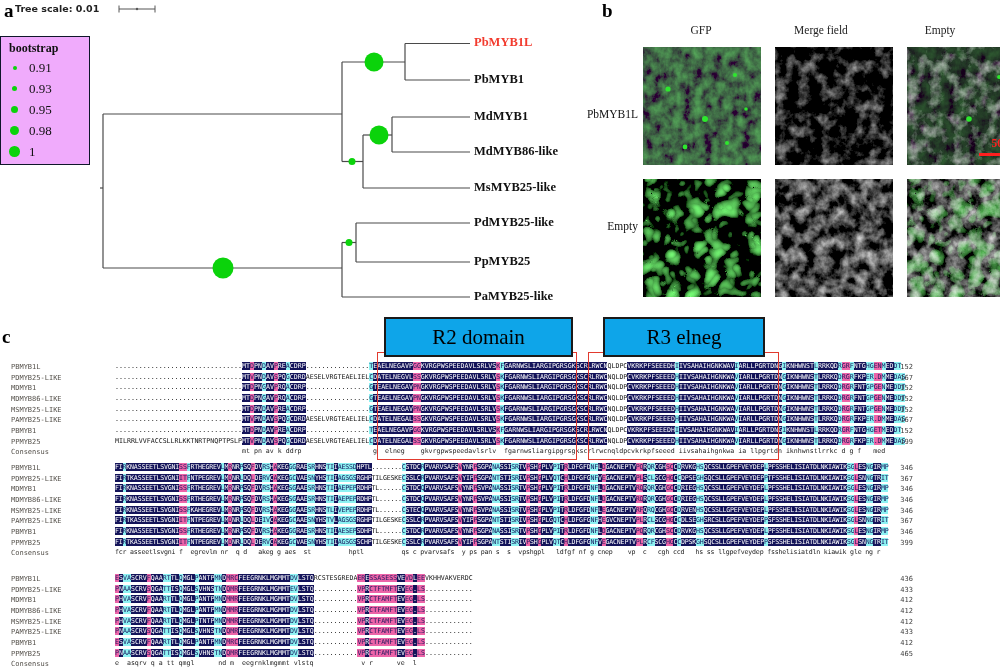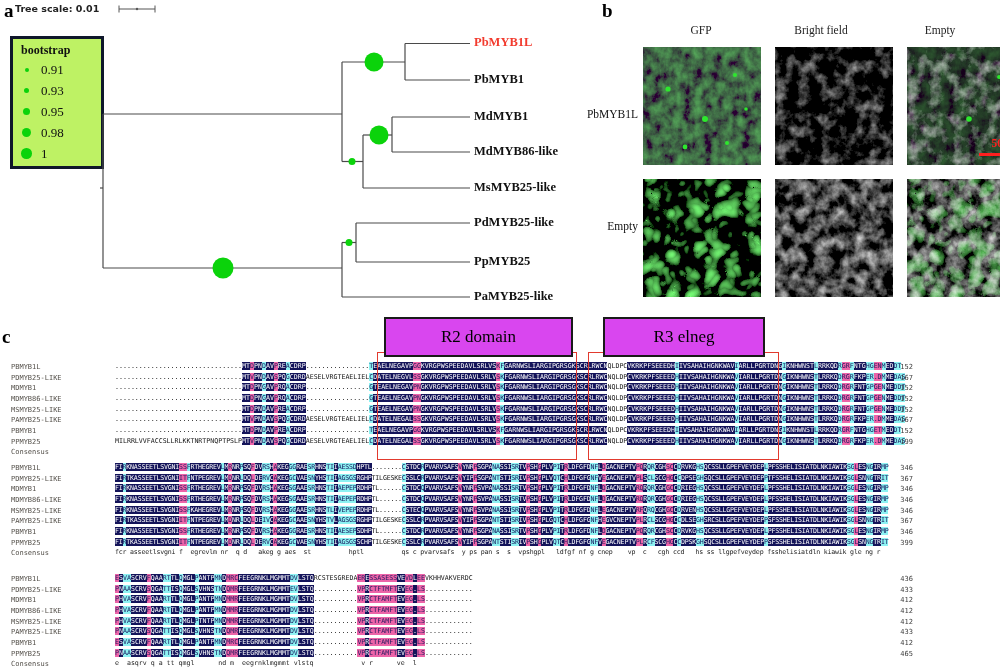--- a/index.html
+++ b/index.html
@@ -2,41 +2,41 @@
 <html><head>
 <meta charset="utf-8">
 <style>
   html,body{margin:0;padding:0;background:#ffffff;}
   .fig{position:relative;width:1000px;height:669px;background:#fff;overflow:hidden;
        font-family:"Liberation Serif", serif;color:#111;}
   .panel-letter{position:absolute;font-family:"Liberation Serif",serif;font-weight:bold;font-size:19px;color:#000;}
   
   .treescale{position:absolute;left:15px;top:3px;font-family:"DejaVu Sans",sans-serif;
              font-weight:bold;font-size:9.5px;color:#222;display:flex;align-items:center;gap:18px;}
-  .legend{position:absolute;left:10px;top:36px;width:88px;height:127px;border:3px solid #0f172a;background:#bef264;}
+  .legend{position:absolute;left:0;top:36px;width:88px;height:127px;border:1px solid #0f172a;background:#f0abfc;}
   .legend-title{font-family:"Liberation Serif",serif;font-weight:bold;font-size:12px;padding:4px 0 1px 8px;}
   .legend-row{display:flex;align-items:center;height:21px;padding-left:8px;}
   .legend-dot{display:inline-block;border-radius:50%;margin-right:9px;flex:0 0 auto;}
   .legend-lab{font-family:"Liberation Serif",serif;font-size:13px;color:#111;}
   .leaf-label{position:absolute;font-family:"Liberation Serif",serif;font-weight:bold;font-size:12.5px;white-space:nowrap;}
   
   .bhead{position:absolute;font-family:"Liberation Serif",serif;font-size:11.5px;color:#222;transform:translateX(-50%);}
   .brow-label{position:absolute;width:80px;text-align:right;font-family:"Liberation Serif",serif;
               font-size:11.5px;color:#111;}
   .bgrid{position:absolute;left:643px;top:47px;width:356px;height:238px;display:grid;
          grid-template-columns:118px 118px 118px;grid-template-rows:118px 118px;gap:14px;background:#fff;}
   .bcell{position:relative;background:#000;overflow:hidden;}
   .bcell svg{display:block;width:100%;height:100%;}
   .scalebar-text{position:absolute;right:6px;bottom:16px;color:#ff1f1f;font-weight:bold;
                  font-family:"Liberation Serif",serif;font-size:11.5px;}
   .scalebar-line{position:absolute;right:10px;bottom:9px;width:36px;height:3px;background:#ff1f1f;}
   
-  .domain-box{position:absolute;top:317px;height:36px;border:2px solid #1a1a1a;background:#d946ef;
+  .domain-box{position:absolute;top:317px;height:36px;border:2px solid #1a1a1a;background:#0ea5e9;
               display:flex;align-items:center;justify-content:center;
-              font-family:"Liberation Serif",serif;font-size:17px;color:#000;z-index:3;}
+              font-family:"Liberation Serif",serif;font-size:21px;color:#000;z-index:3;}
   .red-box{position:absolute;top:352px;height:106px;border:1.6px solid #e23a2e;z-index:2;pointer-events:none;}
   .ablock{position:absolute;left:11px;width:985px;}
   .arow{position:relative;height:10.67px;line-height:10.5px;white-space:pre;}
   .aname{position:absolute;left:0;top:1px;font-family:"DejaVu Sans Mono",monospace;font-size:7px;color:#54504a;}
   .aseq{position:absolute;left:62px;top:0;font-family:"DejaVu Sans Mono",monospace;font-size:6.6px;color:#141414;margin-left:42px;}
   .aseq.tight{letter-spacing:-0.2px;}
   .anum{position:absolute;left:852px;top:1px;width:50px;text-align:right;
         font-family:"DejaVu Sans Mono",monospace;font-size:7px;color:#3d3d3d;}
   .c-n{background:#14145a;color:#ffffff;}
   .c-c{background:#8df2f2;color:#14145a;}
@@ -126,21 +126,21 @@
       <div class="leaf-label" style="left: 474px; top: 144px; color: rgb(17, 17, 17);">MdMYB86-like</div>
       <div class="leaf-label" style="left: 474px; top: 180px; color: rgb(17, 17, 17);">MsMYB25-like</div>
       <div class="leaf-label" style="left: 474px; top: 215px; color: rgb(17, 17, 17);">PdMYB25-like</div>
       <div class="leaf-label" style="left: 474px; top: 254px; color: rgb(17, 17, 17);">PpMYB25</div>
       <div class="leaf-label" style="left: 474px; top: 289px; color: rgb(17, 17, 17);">PaMYB25-like</div>
     </div>
 
   <span class="panel-letter" style="left:602px;top:0px;">b</span>
 
   <span class="bhead" style="left:701px;top:24px;">GFP</span>
-  <span class="bhead" style="left:821px;top:24px;">Bright field</span>
+  <span class="bhead" style="left:821px;top:24px;">Merge field</span>
   <span class="bhead" style="left:940px;top:24px;">Empty</span>
 
   <span class="brow-label" style="left:558px;top:108px;">PbMYB1L</span>
   <span class="brow-label" style="left:558px;top:220px;">Empty</span>
 
   <svg width="0" height="0" style="position:absolute" aria-hidden="true">
     <defs>
       <filter id="f-gfp-dim" x="0" y="0" width="100%" height="100%">
         <feTurbulence type="fractalNoise" baseFrequency="0.10 0.085" numOctaves="4" seed="7"></feTurbulence>
         <feColorMatrix type="matrix" values="0 0.10 0 0 0  0 0.60 0 0 -0.16  0 0.10 0 0 0.01  0 0 0 0 1"></feColorMatrix>
@@ -232,21 +232,21 @@
 
   <div class="ablock" id="ablock-0" style="top:361px;">
       <div class="arow"><span class="aname">PBMYB1L</span><span class="aseq"><span>................................</span><span class="c-n">MT</span><span class="c-p">D</span><span class="c-n">PN</span><span class="c-c">D</span><span class="c-n">AV</span><span class="c-p">P</span><span class="c-n">RE</span><span class="c-c">A</span><span class="c-n">CDRP</span><span>................</span><span class="c-c">T</span><span class="c-n">EAELNEGAVP</span><span class="c-p">GG</span><span class="c-n">KVRGPWSPEEDAVLSRLVS</span><span class="c-p">K</span><span class="c-c">F</span><span class="c-n">GARNWSLIARGIPGRSGKSCRLRWCN</span><span>QLDPC</span><span class="c-n">VKRKPFSEEEDH</span><span class="c-c">I</span><span class="c-n">IVSAHAIHGNKWAV</span><span class="c-c">I</span><span class="c-n">ARLLPGRTDNG</span><span class="c-c">I</span><span class="c-n">KNHWNST</span><span class="c-c">L</span><span class="c-n">RRKQD</span><span class="c-c">R</span><span class="c-p">GR</span><span class="c-c">F</span><span class="c-n">NTG</span><span class="c-c">HG</span><span class="c-p">EN</span><span class="c-c">M</span><span class="c-n">ED</span><span class="c-c">DT</span></span><span class="anum">152</span></div>
       <div class="arow"><span class="aname">PDMYB25-LIKE</span><span class="aseq"><span>................................</span><span class="c-n">MT</span><span class="c-p">V</span><span class="c-n">PN</span><span class="c-c">D</span><span class="c-n">AV</span><span class="c-p">S</span><span class="c-n">PQ</span><span class="c-c">G</span><span class="c-n">CDRD</span><span>AESELVRGTEAELIEL</span><span class="c-c">C</span><span class="c-n">DATELNEGVL</span><span class="c-p">SS</span><span class="c-n">GKVRGPWSPEEDAVLSRLV</span><span class="c-p">S</span><span class="c-c">K</span><span class="c-n">FGARNWSLIARGIPGRSGKSCRLRWC</span><span>NQLDP</span><span class="c-n">CVKRKPFSEEED</span><span class="c-c">H</span><span class="c-n">IIVSAHAIHGNKWA</span><span class="c-c">V</span><span class="c-n">IARLLPGRTDN</span><span class="c-c">G</span><span class="c-n">IKNHWNS</span><span class="c-c">T</span><span class="c-n">LRRKQ</span><span class="c-c">D</span><span class="c-p">RG</span><span class="c-c">R</span><span class="c-n">FKP</span><span class="c-c">ER</span><span class="c-p">.D</span><span class="c-c">M</span><span class="c-n">ME</span><span class="c-c">DAS</span></span><span class="anum">167</span></div>
       <div class="arow"><span class="aname">MDMYB1</span><span class="aseq"><span>................................</span><span class="c-n">MT</span><span class="c-p">D</span><span class="c-n">PN</span><span class="c-c">G</span><span class="c-n">AV</span><span class="c-p">P</span><span class="c-n">RQ</span><span class="c-c">A</span><span class="c-n">CDRP</span><span>................</span><span class="c-c">G</span><span class="c-n">TEAELNEGAV</span><span class="c-p">PN</span><span class="c-n">GKVRGPWSPEEDAVLSRLV</span><span class="c-p">S</span><span class="c-c">K</span><span class="c-n">FGARNWSLIARGIPGRSGKSCRLRWC</span><span>NQLDP</span><span class="c-n">CVKRKPFSEEED</span><span class="c-c">H</span><span class="c-n">IIVSAHAIHGNKWA</span><span class="c-c">V</span><span class="c-n">IARLLPGRTDN</span><span class="c-c">G</span><span class="c-n">IKNHWNS</span><span class="c-c">T</span><span class="c-n">LRRKQ</span><span class="c-c">D</span><span class="c-p">RG</span><span class="c-c">R</span><span class="c-n">FNT</span><span class="c-c">GP</span><span class="c-p">GE</span><span class="c-c">N</span><span class="c-n">ME</span><span class="c-c">DDT</span></span><span class="anum">152</span></div>
       <div class="arow"><span class="aname">MDMYB86-LIKE</span><span class="aseq"><span>................................</span><span class="c-n">MT</span><span class="c-p">D</span><span class="c-n">PN</span><span class="c-c">G</span><span class="c-n">AV</span><span class="c-p">P</span><span class="c-n">RQ</span><span class="c-c">A</span><span class="c-n">CDRP</span><span>................</span><span class="c-c">G</span><span class="c-n">TEAELNEGAV</span><span class="c-p">PN</span><span class="c-n">GKVRGPWSPEEDAVLSRLV</span><span class="c-p">S</span><span class="c-c">K</span><span class="c-n">FGARNWSLIARGIPGRSGKSCRLRWC</span><span>NQLDP</span><span class="c-n">CVKRKPFSEEED</span><span class="c-c">H</span><span class="c-n">IIVSAHAIHGNKWA</span><span class="c-c">V</span><span class="c-n">IARLLPGRTDN</span><span class="c-c">G</span><span class="c-n">IKNHWNS</span><span class="c-c">T</span><span class="c-n">LRRKQ</span><span class="c-c">D</span><span class="c-p">RG</span><span class="c-c">R</span><span class="c-n">FNT</span><span class="c-c">GP</span><span class="c-p">GE</span><span class="c-c">N</span><span class="c-n">ME</span><span class="c-c">DDT</span></span><span class="anum">152</span></div>
       <div class="arow"><span class="aname">MSMYB25-LIKE</span><span class="aseq"><span>................................</span><span class="c-n">MT</span><span class="c-p">D</span><span class="c-n">PN</span><span class="c-c">D</span><span class="c-n">AV</span><span class="c-p">P</span><span class="c-n">RE</span><span class="c-c">A</span><span class="c-n">CDRP</span><span>................</span><span class="c-c">G</span><span class="c-n">TEAELNEGAV</span><span class="c-p">PN</span><span class="c-n">GKVRGPWSPEEDAVLSRLV</span><span class="c-p">S</span><span class="c-c">K</span><span class="c-n">FGARNWSLIARGIPGRSGKSCRLRWC</span><span>NQLDP</span><span class="c-n">CVKRKPFSEEED</span><span class="c-c">H</span><span class="c-n">IIVSAHAIHGNKWA</span><span class="c-c">V</span><span class="c-n">IARLLPGRTDN</span><span class="c-c">G</span><span class="c-n">IKNHWNS</span><span class="c-c">T</span><span class="c-n">LRRKQ</span><span class="c-c">D</span><span class="c-p">RG</span><span class="c-c">R</span><span class="c-n">FNT</span><span class="c-c">GP</span><span class="c-p">GE</span><span class="c-c">N</span><span class="c-n">ME</span><span class="c-c">DDT</span></span><span class="anum">152</span></div>
       <div class="arow"><span class="aname">PAMYB25-LIKE</span><span class="aseq"><span>................................</span><span class="c-n">MT</span><span class="c-p">V</span><span class="c-n">PN</span><span class="c-c">D</span><span class="c-n">AV</span><span class="c-p">S</span><span class="c-n">PQ</span><span class="c-c">G</span><span class="c-n">CDRD</span><span>AESELVRGTEAELIEL</span><span class="c-c">C</span><span class="c-n">DATELNEGAL</span><span class="c-p">SS</span><span class="c-n">GKVRGPWSPEEDAVLSRLV</span><span class="c-p">S</span><span class="c-c">K</span><span class="c-n">FGARNWSLIARGIPGRSGKSCRLRWC</span><span>NQLDP</span><span class="c-n">CVKRKPFSEEED</span><span class="c-c">H</span><span class="c-n">IIVSAHAIHGNKWA</span><span class="c-c">V</span><span class="c-n">IARLLPGRTDN</span><span class="c-c">G</span><span class="c-n">IKNHWNS</span><span class="c-c">T</span><span class="c-n">LRRKQ</span><span class="c-c">D</span><span class="c-p">RG</span><span class="c-c">R</span><span class="c-n">FKP</span><span class="c-c">ER</span><span class="c-p">.D</span><span class="c-c">M</span><span class="c-n">ME</span><span class="c-c">DAS</span></span><span class="anum">167</span></div>
       <div class="arow"><span class="aname">PBMYB1</span><span class="aseq"><span>................................</span><span class="c-n">MT</span><span class="c-p">D</span><span class="c-n">PN</span><span class="c-c">D</span><span class="c-n">AV</span><span class="c-p">P</span><span class="c-n">RE</span><span class="c-c">A</span><span class="c-n">CDRP</span><span>................</span><span class="c-c">T</span><span class="c-n">EAELNEGAVP</span><span class="c-p">GG</span><span class="c-n">KVRGPWSPEEDAVLSRLVS</span><span class="c-p">K</span><span class="c-c">F</span><span class="c-n">GARNWSLIARGIPGRSGKSCRLRWCN</span><span>QLDPC</span><span class="c-n">VKRKPFSEEEDH</span><span class="c-c">I</span><span class="c-n">IVSAHAIHGNKWAV</span><span class="c-c">I</span><span class="c-n">ARLLPGRTDNG</span><span class="c-c">I</span><span class="c-n">KNHWNST</span><span class="c-c">L</span><span class="c-n">RRKQD</span><span class="c-c">R</span><span class="c-p">GR</span><span class="c-c">F</span><span class="c-n">NTG</span><span class="c-c">HG</span><span class="c-p">ET</span><span class="c-c">M</span><span class="c-n">ED</span><span class="c-c">DT</span></span><span class="anum">152</span></div>
       <div class="arow"><span class="aname">PPMYB25</span><span class="aseq"><span>MILRRLVVFACCSLLRLKKTNRTPNQPTPSLP</span><span class="c-n">MT</span><span class="c-p">V</span><span class="c-n">PN</span><span class="c-c">D</span><span class="c-n">AV</span><span class="c-p">S</span><span class="c-n">PQ</span><span class="c-c">G</span><span class="c-n">CDRD</span><span>AESELVRGTEAELIEL</span><span class="c-c">C</span><span class="c-n">DATELNEGAL</span><span class="c-p">SS</span><span class="c-n">GKVRGPWSPEEDAVLSRLV</span><span class="c-p">S</span><span class="c-c">K</span><span class="c-n">FGARNWSLIARGIPGRSGKSCRLRWC</span><span>NQLDP</span><span class="c-n">CVKRKPFSEEED</span><span class="c-c">H</span><span class="c-n">IIVSAHAIHGNKWA</span><span class="c-c">V</span><span class="c-n">IARLLPGRTDN</span><span class="c-c">G</span><span class="c-n">IKNHWNS</span><span class="c-c">T</span><span class="c-n">LRRKQ</span><span class="c-c">D</span><span class="c-p">RG</span><span class="c-c">R</span><span class="c-n">FKP</span><span class="c-c">ER</span><span class="c-p">.D</span><span class="c-c">M</span><span class="c-n">ME</span><span class="c-c">DAS</span></span><span class="anum">199</span></div>
-      <div class="arow"><span class="aname">Consensus</span></div>
+      <div class="arow"><span class="aname">Consensus</span><span class="aseq cons">                                mt pn av k ddrp                  g  elneg    gkvrgpwspeedavlsrlv  fgarnwsliargipgrsgkscrlrwcnqldpcvkrkpfseeed iivsahaihgnkwa ia llpgrtdn iknhwnstlrrkc d g f   med     </span></div>
     </div>
   <div class="ablock" id="ablock-1" style="top:462px;">
       <div class="arow"><span class="aname">PBMYB1L</span><span class="aseq tight"><span class="c-n">FI</span><span class="c-c">R</span><span class="c-n">KNASSEETLSVGNI</span><span class="c-p">SS</span><span class="c-c">F</span><span class="c-n">RTHEGREV</span><span class="c-c">L</span><span class="c-n">M</span><span class="c-p">R</span><span class="c-n">NR</span><span class="c-c">P</span><span class="c-n">SQ</span><span class="c-p">F</span><span class="c-n">DV</span><span class="c-c">RS</span><span class="c-n">H</span><span class="c-p">A</span><span class="c-n">KEG</span><span class="c-c">GG</span><span class="c-n">RAE</span><span class="c-c">SR</span><span class="c-n">HNS</span><span class="c-c">TI</span><span class="c-n">I</span><span class="c-c">AESSD</span><span class="c-n">HPTL</span><span>........</span><span class="c-c">C</span><span class="c-n">STDC</span><span class="c-c">R</span><span class="c-n">PVARVSAFS</span><span class="c-p">V</span><span class="c-n">YNR</span><span class="c-p">P</span><span class="c-n">SGPA</span><span class="c-c">NA</span><span class="c-n">SSI</span><span class="c-c">SR</span><span class="c-n">TV</span><span class="c-p">P</span><span class="c-n">SH</span><span class="c-p">G</span><span class="c-n">PLV</span><span class="c-c">PI</span><span class="c-n">T</span><span class="c-p">R</span><span class="c-n">LDFGFD</span><span class="c-c">NF</span><span class="c-n">L</span><span class="c-p">D</span><span class="c-n">GACNEPTV</span><span class="c-p">PQ</span><span class="c-n">R</span><span class="c-c">QR</span><span class="c-n">CGH</span><span class="c-p">SC</span><span class="c-n">C</span><span class="c-c">D</span><span class="c-n">RVKG</span><span class="c-c">HS</span><span class="c-n">QCSSLLGPEFVEYDEP</span><span class="c-c">L</span><span class="c-n">PFSSHELISIATDLNKIAWIK</span><span class="c-c">SG</span><span class="c-p">L</span><span class="c-n">ES</span><span class="c-c">NG</span><span class="c-n">IR</span><span class="c-c">MP</span></span><span class="anum">346</span></div>
       <div class="arow"><span class="aname">PDMYB25-LIKE</span><span class="aseq tight"><span class="c-n">FI</span><span class="c-c">R</span><span class="c-n">TKASSEETLSVGNI</span><span class="c-p">IT</span><span class="c-c">F</span><span class="c-n">NTPEGREV</span><span class="c-c">L</span><span class="c-n">M</span><span class="c-p">D</span><span class="c-n">NR</span><span class="c-c">L</span><span class="c-n">DQ</span><span class="c-p">L</span><span class="c-n">DE</span><span class="c-c">RV</span><span class="c-n">C</span><span class="c-p">A</span><span class="c-n">KEG</span><span class="c-c">GC</span><span class="c-n">VAE</span><span class="c-c">SN</span><span class="c-n">YHS</span><span class="c-c">TI</span><span class="c-n">I</span><span class="c-c">AGSGS</span><span class="c-n">RGHP</span><span>TILGESKE</span><span class="c-c">C</span><span class="c-n">SSLC</span><span class="c-c">R</span><span class="c-n">PVARVSAFS</span><span class="c-p">V</span><span class="c-n">YIP</span><span class="c-p">P</span><span class="c-n">SGPA</span><span class="c-c">NT</span><span class="c-n">STI</span><span class="c-c">SR</span><span class="c-n">IV</span><span class="c-p">P</span><span class="c-n">SH</span><span class="c-p">G</span><span class="c-n">PLV</span><span class="c-c">QT</span><span class="c-n">C</span><span class="c-p">H</span><span class="c-n">LDFGFG</span><span class="c-c">NF</span><span class="c-n">V</span><span class="c-p">E</span><span class="c-n">GACNEPTV</span><span class="c-p">PL</span><span class="c-n">S</span><span class="c-c">CL</span><span class="c-n">SCG</span><span class="c-p">HG</span><span class="c-n">C</span><span class="c-c">C</span><span class="c-n">DPSE</span><span class="c-c">GH</span><span class="c-n">SQCSLLGPEFVEYDEP</span><span class="c-c">P</span><span class="c-n">TFSSHELISIATDLNKIAWIK</span><span class="c-c">SG</span><span class="c-p">L</span><span class="c-n">SN</span><span class="c-c">NG</span><span class="c-n">TR</span><span class="c-c">IT</span></span><span class="anum">367</span></div>
       <div class="arow"><span class="aname">MDMYB1</span><span class="aseq tight"><span class="c-n">FI</span><span class="c-c">R</span><span class="c-n">KNASSEETLSVGNI</span><span class="c-p">SS</span><span class="c-c">F</span><span class="c-n">RTHEGREV</span><span class="c-c">L</span><span class="c-n">M</span><span class="c-p">R</span><span class="c-n">NR</span><span class="c-c">P</span><span class="c-n">SQ</span><span class="c-p">F</span><span class="c-n">DV</span><span class="c-c">RS</span><span class="c-n">H</span><span class="c-p">A</span><span class="c-n">KEG</span><span class="c-c">SG</span><span class="c-n">AAE</span><span class="c-c">SR</span><span class="c-n">HNS</span><span class="c-c">TI</span><span class="c-n">I</span><span class="c-c">AEPEP</span><span class="c-n">RDHP</span><span>TL......</span><span class="c-c">C</span><span class="c-n">STDC</span><span class="c-c">Q</span><span class="c-n">PVARVSAFS</span><span class="c-p">V</span><span class="c-n">YNR</span><span class="c-p">P</span><span class="c-n">SVPA</span><span class="c-c">NA</span><span class="c-n">SSI</span><span class="c-c">SR</span><span class="c-n">TV</span><span class="c-p">P</span><span class="c-n">SH</span><span class="c-p">G</span><span class="c-n">PLV</span><span class="c-c">PI</span><span class="c-n">T</span><span class="c-p">R</span><span class="c-n">LDFGFD</span><span class="c-c">NF</span><span class="c-n">L</span><span class="c-p">D</span><span class="c-n">GACNEPTV</span><span class="c-p">RQ</span><span class="c-n">R</span><span class="c-c">QR</span><span class="c-n">CGH</span><span class="c-p">GC</span><span class="c-n">C</span><span class="c-c">D</span><span class="c-n">RIEG</span><span class="c-c">HS</span><span class="c-n">QCSSLLGPEFVEYDEP</span><span class="c-c">L</span><span class="c-n">PFSSHELISIATDLNKIAWIK</span><span class="c-c">SG</span><span class="c-p">L</span><span class="c-n">ES</span><span class="c-c">NG</span><span class="c-n">IR</span><span class="c-c">MP</span></span><span class="anum">346</span></div>
       <div class="arow"><span class="aname">MDMYB86-LIKE</span><span class="aseq tight"><span class="c-n">FI</span><span class="c-c">R</span><span class="c-n">KNASSEETLSVGNI</span><span class="c-p">SS</span><span class="c-c">F</span><span class="c-n">RTHEGREV</span><span class="c-c">L</span><span class="c-n">M</span><span class="c-p">R</span><span class="c-n">NR</span><span class="c-c">P</span><span class="c-n">SQ</span><span class="c-p">F</span><span class="c-n">DV</span><span class="c-c">RS</span><span class="c-n">H</span><span class="c-p">A</span><span class="c-n">KEG</span><span class="c-c">SG</span><span class="c-n">AAE</span><span class="c-c">SR</span><span class="c-n">HNS</span><span class="c-c">TI</span><span class="c-n">I</span><span class="c-c">AEPEP</span><span class="c-n">RDHP</span><span>TL......</span><span class="c-c">C</span><span class="c-n">STDC</span><span class="c-c">Q</span><span class="c-n">PVARVSAFS</span><span class="c-p">V</span><span class="c-n">YNR</span><span class="c-p">P</span><span class="c-n">SVPA</span><span class="c-c">NA</span><span class="c-n">SSI</span><span class="c-c">SR</span><span class="c-n">TV</span><span class="c-p">P</span><span class="c-n">SH</span><span class="c-p">G</span><span class="c-n">PLV</span><span class="c-c">PI</span><span class="c-n">T</span><span class="c-p">R</span><span class="c-n">LDFGFD</span><span class="c-c">NF</span><span class="c-n">L</span><span class="c-p">D</span><span class="c-n">GACNEPTV</span><span class="c-p">RQ</span><span class="c-n">R</span><span class="c-c">QR</span><span class="c-n">CGH</span><span class="c-p">GC</span><span class="c-n">C</span><span class="c-c">D</span><span class="c-n">RIEG</span><span class="c-c">HS</span><span class="c-n">QCSSLLGPEFVEYDEP</span><span class="c-c">L</span><span class="c-n">PFSSHELISIATDLNKIAWIK</span><span class="c-c">SG</span><span class="c-p">L</span><span class="c-n">ES</span><span class="c-c">NG</span><span class="c-n">IR</span><span class="c-c">MP</span></span><span class="anum">346</span></div>
       <div class="arow"><span class="aname">MSMYB25-LIKE</span><span class="aseq tight"><span class="c-n">FI</span><span class="c-c">R</span><span class="c-n">KNASSEETLSVGNI</span><span class="c-p">SS</span><span class="c-c">F</span><span class="c-n">KAHEGREV</span><span class="c-c">L</span><span class="c-n">M</span><span class="c-p">R</span><span class="c-n">NR</span><span class="c-c">P</span><span class="c-n">SQ</span><span class="c-p">F</span><span class="c-n">DV</span><span class="c-c">RS</span><span class="c-n">H</span><span class="c-p">A</span><span class="c-n">KEG</span><span class="c-c">GG</span><span class="c-n">AAE</span><span class="c-c">SR</span><span class="c-n">HNS</span><span class="c-c">TL</span><span class="c-n">I</span><span class="c-c">VEPEP</span><span class="c-n">RDHP</span><span>TL......</span><span class="c-c">C</span><span class="c-n">STEC</span><span class="c-c">Q</span><span class="c-n">PVARVSAFS</span><span class="c-p">V</span><span class="c-n">YNR</span><span class="c-p">P</span><span class="c-n">SVPA</span><span class="c-c">NA</span><span class="c-n">SSI</span><span class="c-c">SR</span><span class="c-n">TV</span><span class="c-p">P</span><span class="c-n">SH</span><span class="c-p">G</span><span class="c-n">PLV</span><span class="c-c">PI</span><span class="c-n">T</span><span class="c-p">R</span><span class="c-n">LDFGFD</span><span class="c-c">NF</span><span class="c-n">L</span><span class="c-p">E</span><span class="c-n">GACNEPTV</span><span class="c-p">RF</span><span class="c-n">Q</span><span class="c-c">RQ</span><span class="c-n">CGH</span><span class="c-p">GC</span><span class="c-n">C</span><span class="c-c">D</span><span class="c-n">RVEN</span><span class="c-c">HS</span><span class="c-n">QCSSLLGPEFVEYDEP</span><span class="c-c">L</span><span class="c-n">PFSSHELISIATDLNKIAWIK</span><span class="c-c">SG</span><span class="c-p">L</span><span class="c-n">ES</span><span class="c-c">NG</span><span class="c-n">IR</span><span class="c-c">MP</span></span><span class="anum">346</span></div>
       <div class="arow"><span class="aname">PAMYB25-LIKE</span><span class="aseq tight"><span class="c-n">FI</span><span class="c-c">R</span><span class="c-n">TKASSEETLSVGNI</span><span class="c-p">IT</span><span class="c-c">F</span><span class="c-n">NTPEGREV</span><span class="c-c">L</span><span class="c-n">M</span><span class="c-p">D</span><span class="c-n">NR</span><span class="c-c">L</span><span class="c-n">DQ</span><span class="c-p">L</span><span class="c-n">DE</span><span class="c-c">IV</span><span class="c-n">C</span><span class="c-p">A</span><span class="c-n">KEG</span><span class="c-c">GC</span><span class="c-n">AAE</span><span class="c-c">SN</span><span class="c-n">YHS</span><span class="c-c">TV</span><span class="c-n">L</span><span class="c-c">AGSGS</span><span class="c-n">RGHP</span><span>TILGESKE</span><span class="c-c">C</span><span class="c-n">SSLC</span><span class="c-c">R</span><span class="c-n">PVARVSAFS</span><span class="c-p">V</span><span class="c-n">YIP</span><span class="c-p">P</span><span class="c-n">SGPA</span><span class="c-c">NT</span><span class="c-n">STI</span><span class="c-c">SR</span><span class="c-n">IV</span><span class="c-p">P</span><span class="c-n">SH</span><span class="c-p">G</span><span class="c-n">PLG</span><span class="c-c">QT</span><span class="c-n">C</span><span class="c-p">H</span><span class="c-n">LDFGFG</span><span class="c-c">NF</span><span class="c-n">H</span><span class="c-p">E</span><span class="c-n">GVCNEPTV</span><span class="c-p">PL</span><span class="c-n">R</span><span class="c-c">CL</span><span class="c-n">SCG</span><span class="c-p">HG</span><span class="c-n">C</span><span class="c-c">C</span><span class="c-n">DLSE</span><span class="c-c">GH</span><span class="c-n">SRCSLLGPEFVEYDEP</span><span class="c-c">P</span><span class="c-n">SFSSHELISIATDLNKIAWIK</span><span class="c-c">SG</span><span class="c-p">L</span><span class="c-n">SN</span><span class="c-c">NG</span><span class="c-n">TR</span><span class="c-c">IT</span></span><span class="anum">367</span></div>
       <div class="arow"><span class="aname">PBMYB1</span><span class="aseq tight"><span class="c-n">FI</span><span class="c-c">R</span><span class="c-n">KNASSEETLSVGNI</span><span class="c-p">SS</span><span class="c-c">F</span><span class="c-n">RTHEGREV</span><span class="c-c">L</span><span class="c-n">M</span><span class="c-p">R</span><span class="c-n">NR</span><span class="c-c">P</span><span class="c-n">SQ</span><span class="c-p">F</span><span class="c-n">DV</span><span class="c-c">RS</span><span class="c-n">H</span><span class="c-p">A</span><span class="c-n">KEG</span><span class="c-c">GG</span><span class="c-n">RAE</span><span class="c-c">SR</span><span class="c-n">HNS</span><span class="c-c">TI</span><span class="c-n">I</span><span class="c-c">AESEP</span><span class="c-n">SDHP</span><span>TL......</span><span class="c-c">C</span><span class="c-n">STDC</span><span class="c-c">R</span><span class="c-n">PVARVSAFS</span><span class="c-p">V</span><span class="c-n">YNR</span><span class="c-p">P</span><span class="c-n">SGPA</span><span class="c-c">NA</span><span class="c-n">SSI</span><span class="c-c">SR</span><span class="c-n">TV</span><span class="c-p">P</span><span class="c-n">SH</span><span class="c-p">G</span><span class="c-n">PLV</span><span class="c-c">PI</span><span class="c-n">T</span><span class="c-p">R</span><span class="c-n">LDFGFD</span><span class="c-c">NF</span><span class="c-n">L</span><span class="c-p">D</span><span class="c-n">GACNEPTV</span><span class="c-p">PQ</span><span class="c-n">R</span><span class="c-c">QR</span><span class="c-n">CGH</span><span class="c-p">SC</span><span class="c-n">C</span><span class="c-c">D</span><span class="c-n">RVKG</span><span class="c-c">HS</span><span class="c-n">QCSSLLGPEFVEYDEP</span><span class="c-c">L</span><span class="c-n">PFSSHELISIATDLNKIAWIK</span><span class="c-c">SG</span><span class="c-p">L</span><span class="c-n">ES</span><span class="c-c">NG</span><span class="c-n">IR</span><span class="c-c">MP</span></span><span class="anum">346</span></div>
       <div class="arow"><span class="aname">PPMYB25</span><span class="aseq tight"><span class="c-n">FI</span><span class="c-c">R</span><span class="c-n">TKASSEETLSVGNI</span><span class="c-p">IT</span><span class="c-c">F</span><span class="c-n">NTPEGREV</span><span class="c-c">L</span><span class="c-n">M</span><span class="c-p">D</span><span class="c-n">NR</span><span class="c-c">L</span><span class="c-n">DQ</span><span class="c-p">L</span><span class="c-n">DE</span><span class="c-c">RV</span><span class="c-n">C</span><span class="c-p">A</span><span class="c-n">KEG</span><span class="c-c">GC</span><span class="c-n">VAE</span><span class="c-c">SN</span><span class="c-n">YHS</span><span class="c-c">TI</span><span class="c-n">I</span><span class="c-c">AGSGS</span><span class="c-n">SCHP</span><span>TILGESKE</span><span class="c-c">C</span><span class="c-n">SSLC</span><span class="c-c">R</span><span class="c-n">PVARVSAFS</span><span class="c-p">V</span><span class="c-n">YIP</span><span class="c-p">P</span><span class="c-n">SGPA</span><span class="c-c">NT</span><span class="c-n">STI</span><span class="c-c">SR</span><span class="c-n">IV</span><span class="c-p">P</span><span class="c-n">SH</span><span class="c-p">G</span><span class="c-n">PLV</span><span class="c-c">QT</span><span class="c-n">C</span><span class="c-p">H</span><span class="c-n">LDFGFG</span><span class="c-c">NF</span><span class="c-n">V</span><span class="c-p">E</span><span class="c-n">GACNEPTV</span><span class="c-p">PL</span><span class="c-n">R</span><span class="c-c">CF</span><span class="c-n">SCG</span><span class="c-p">HG</span><span class="c-n">C</span><span class="c-c">C</span><span class="c-n">DPSK</span><span class="c-c">GH</span><span class="c-n">SQCSLLGPEFVEYDEP</span><span class="c-c">P</span><span class="c-n">SFSSHELISIATDLNKIAWIK</span><span class="c-c">SG</span><span class="c-p">L</span><span class="c-n">SN</span><span class="c-c">NG</span><span class="c-n">TR</span><span class="c-c">IT</span></span><span class="anum">399</span></div>

